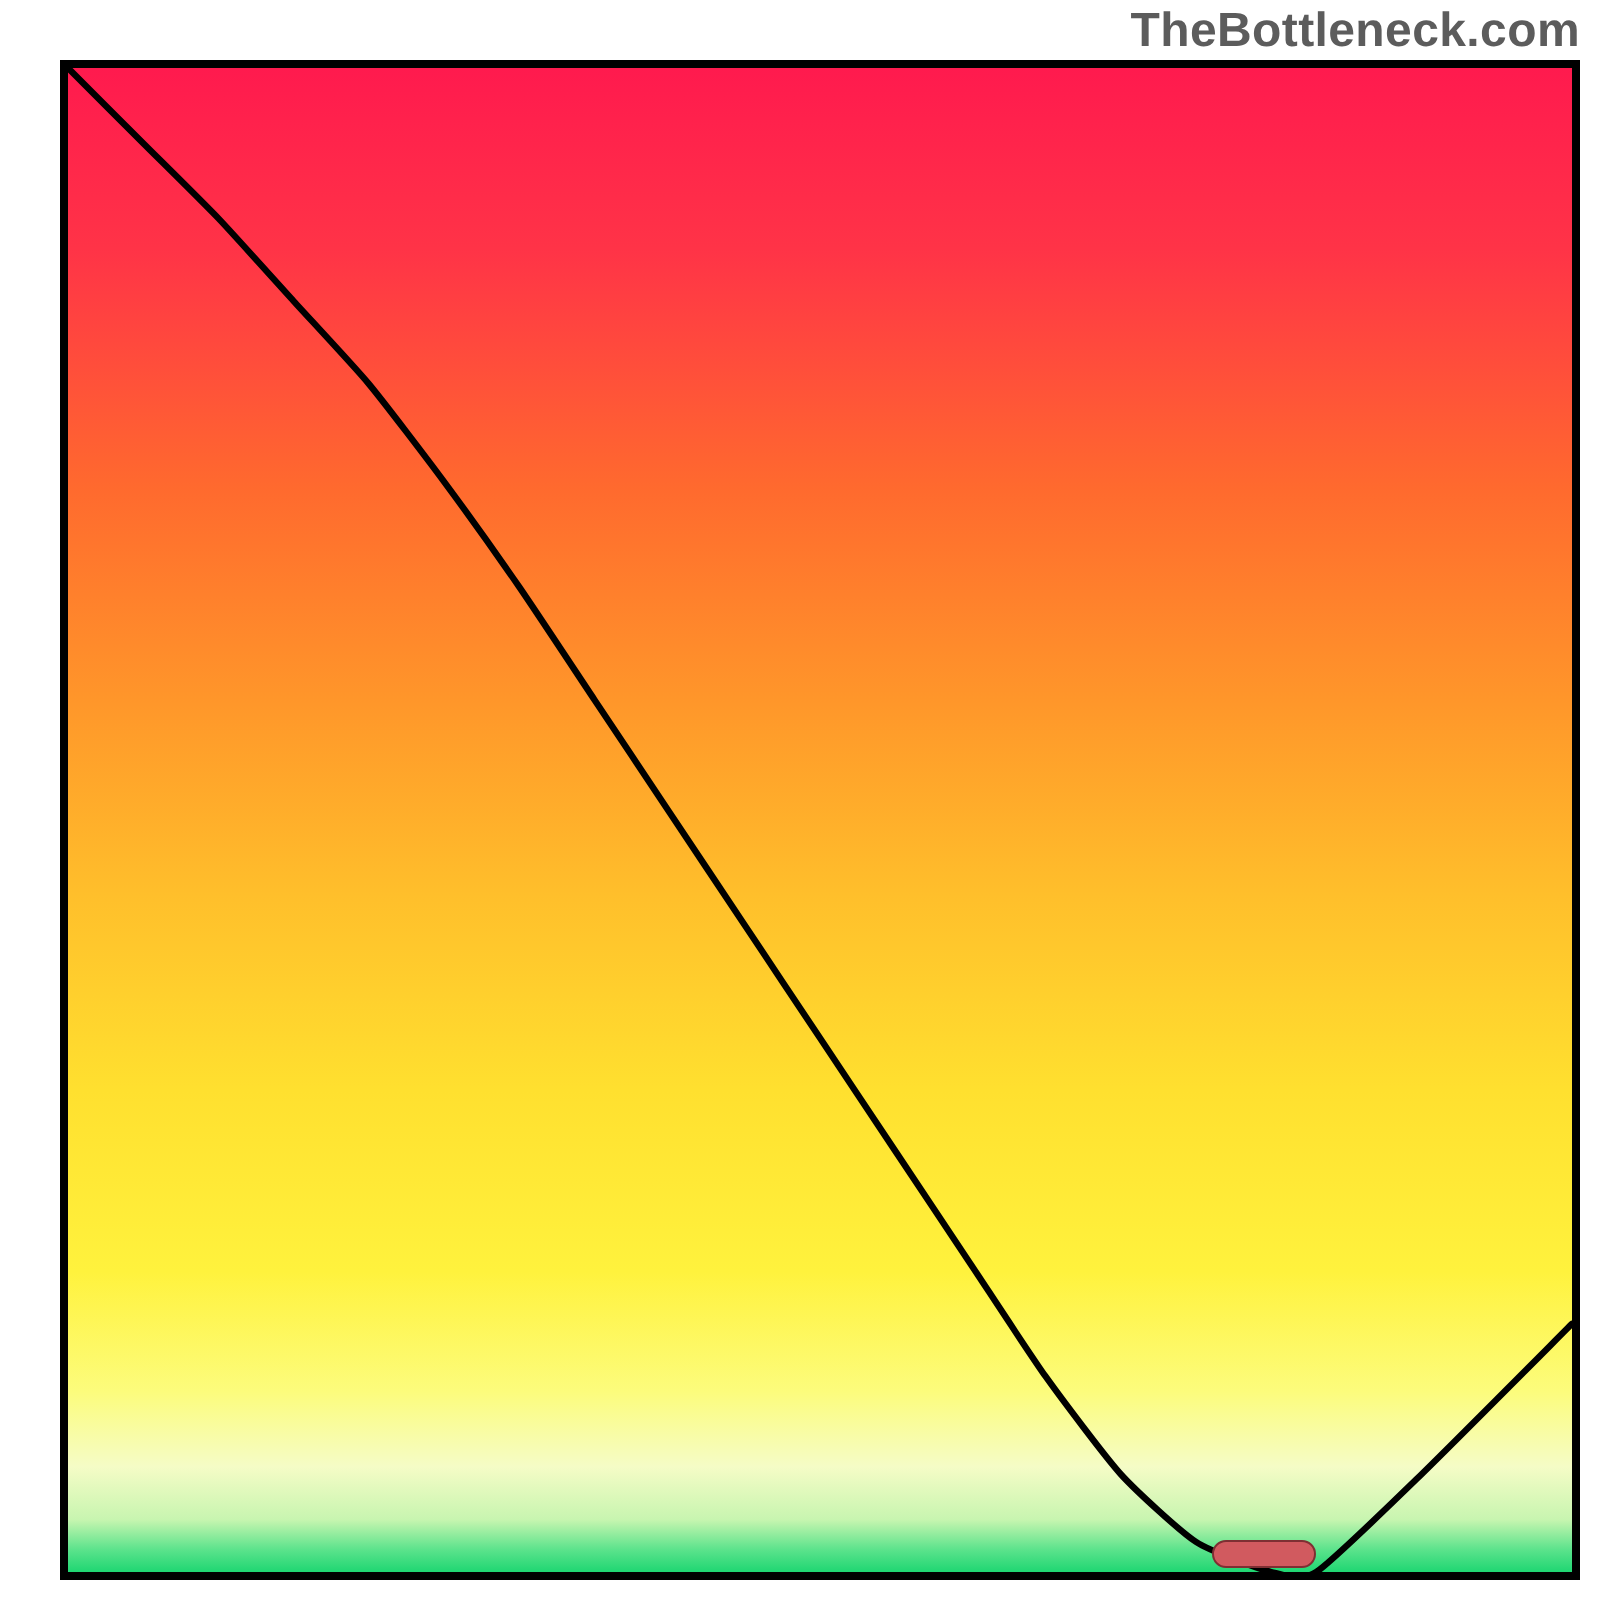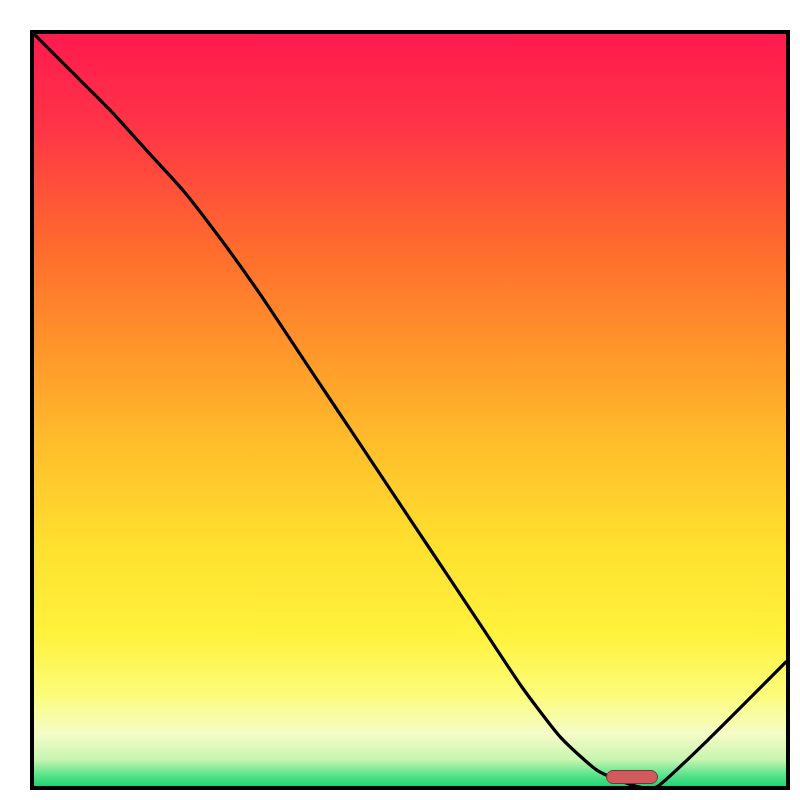--- a/index.html
+++ b/index.html
@@ -56,20 +56,21 @@
     background: #d15a5f;
     border: 1.5px solid #7e2f33;
     border-radius: 999px;
     box-sizing: border-box;
   }
 </style>
 </head>
 <body>
 
 <div class="frame">
+  <div class="watermark">TheBottleneck.com</div>
 
   <div class="plot-area">
     <svg class="bg" viewBox="0 0 752 752" preserveAspectRatio="none">
       <defs>
         <linearGradient id="grad" x1="0" y1="0" x2="0" y2="1">
             <stop offset="0%" stop-color="#ff1a4e"></stop>
             <stop offset="12%" stop-color="#ff3347"></stop>
             <stop offset="28.000000000000004%" stop-color="#ff6a2e"></stop>
             <stop offset="42%" stop-color="#ff962a"></stop>
             <stop offset="55.00000000000001%" stop-color="#ffbf2b"></stop>

